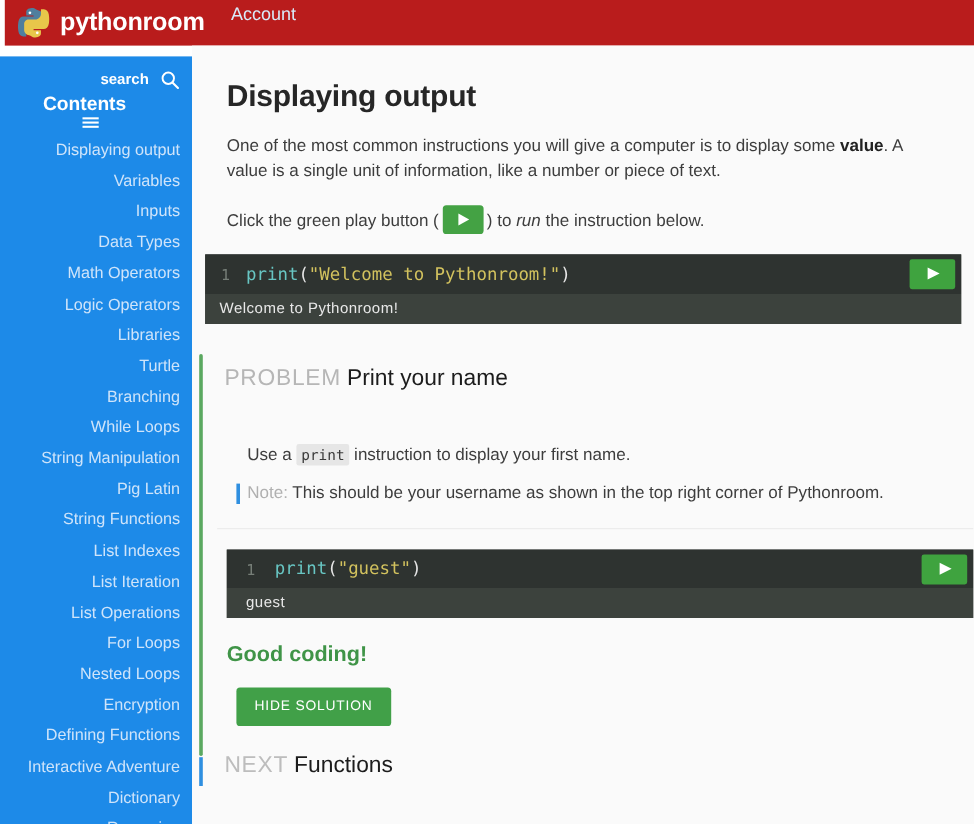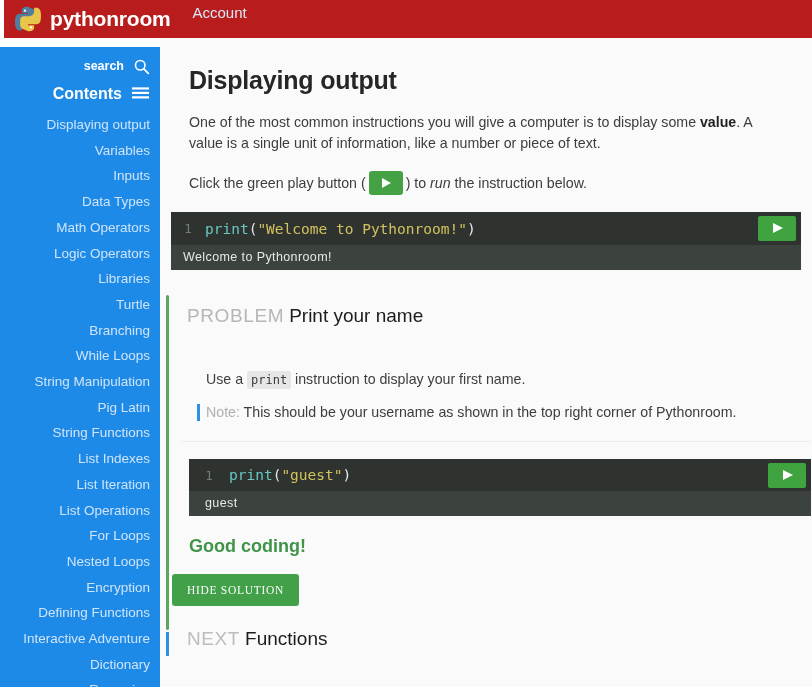--- a/index.html
+++ b/index.html
@@ -78,21 +78,21 @@
     padding-right: 10px;
     height: 26px;
     cursor: pointer;
   }
   #search-row .side-text {
     color: #ffffff;
     font-size: 12.5px;
     font-weight: bold;
     margin-right: 9px;
   }
-  #contents-row { height: 30px; }
+  #contents-row { height: 30px; flex-direction: column; }
   #contents-row .side-text {
     color: #ffffff;
     font-size: 16px;
     font-weight: bold;
     margin-right: 9px;
   }
   .side-icon { display: block; }
 
   #toc { margin-top: 3px; }
   .toc-item {
@@ -270,26 +270,26 @@
     background: #ececec;
   }
 
   #good-coding {
     padding: 20px 0 0 19px;
     font-size: 18px;
     font-weight: bold;
     color: #3f9447;
   }
   #hide-solution-button {
-    margin: 17px 0 0 2px;
+    margin: 17px 0 0 27px;
     background: #41a048;
     color: #ffffff;
     border: none;
     border-radius: 3px;
-    font-family: Liberation Serif, serif;
+    font-family: Liberation Sans, sans-serif;
     font-size: 11.5px;
     letter-spacing: 0.7px;
     padding: 10px 15px;
     cursor: pointer;
   }
 
   
   #next-panel {
     position: relative;
     margin-top: 22px;

